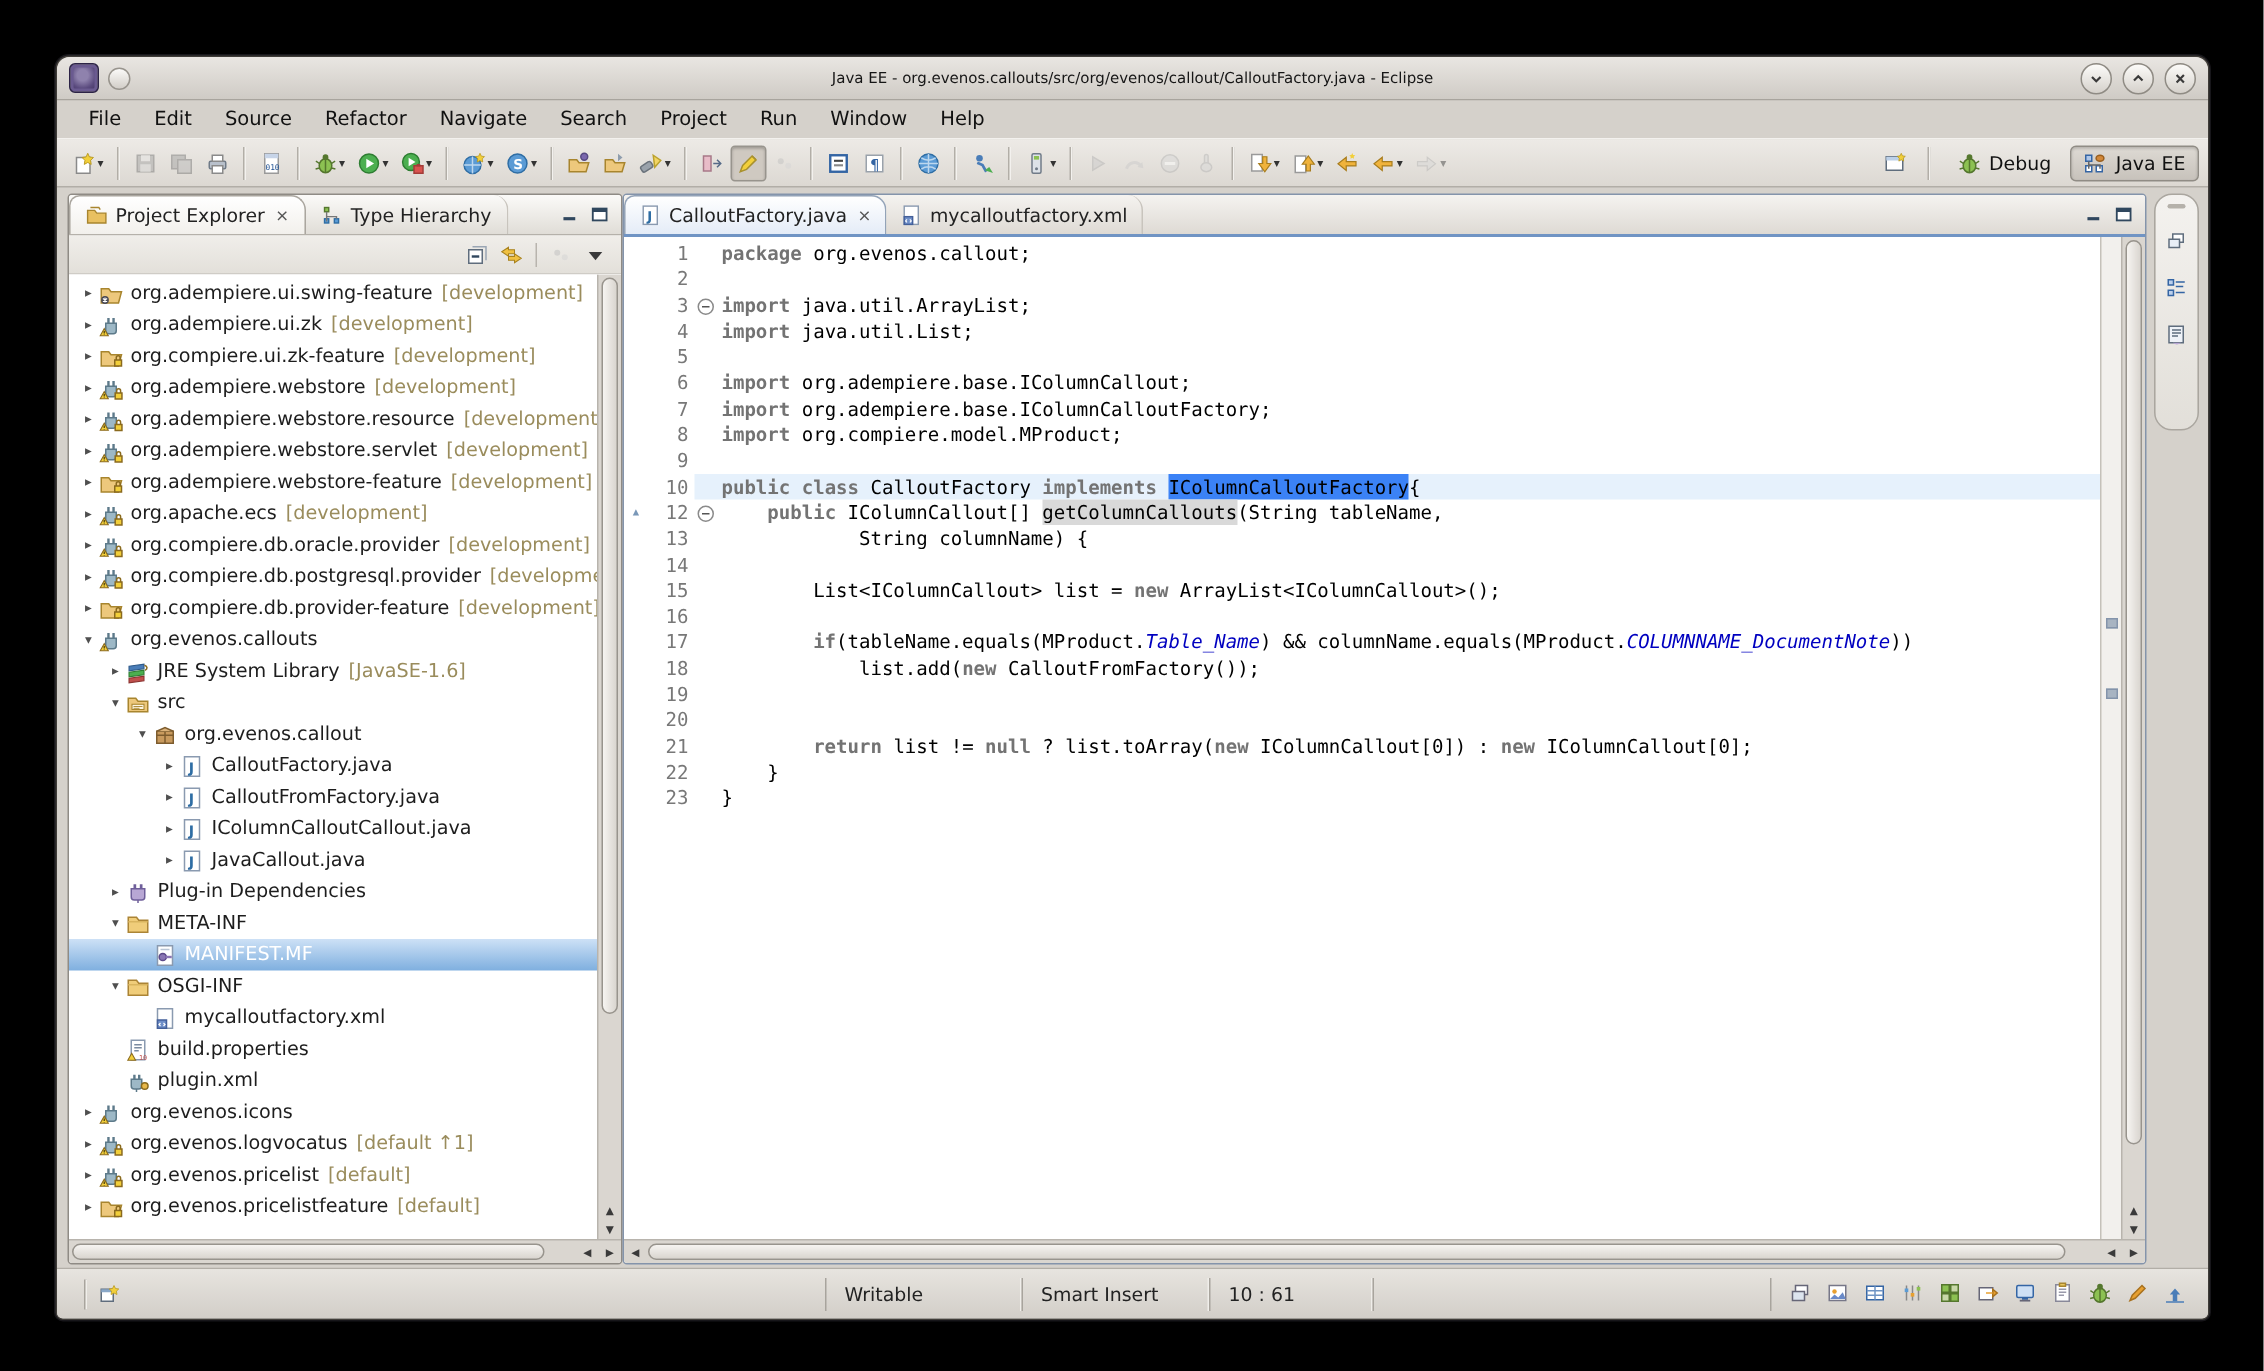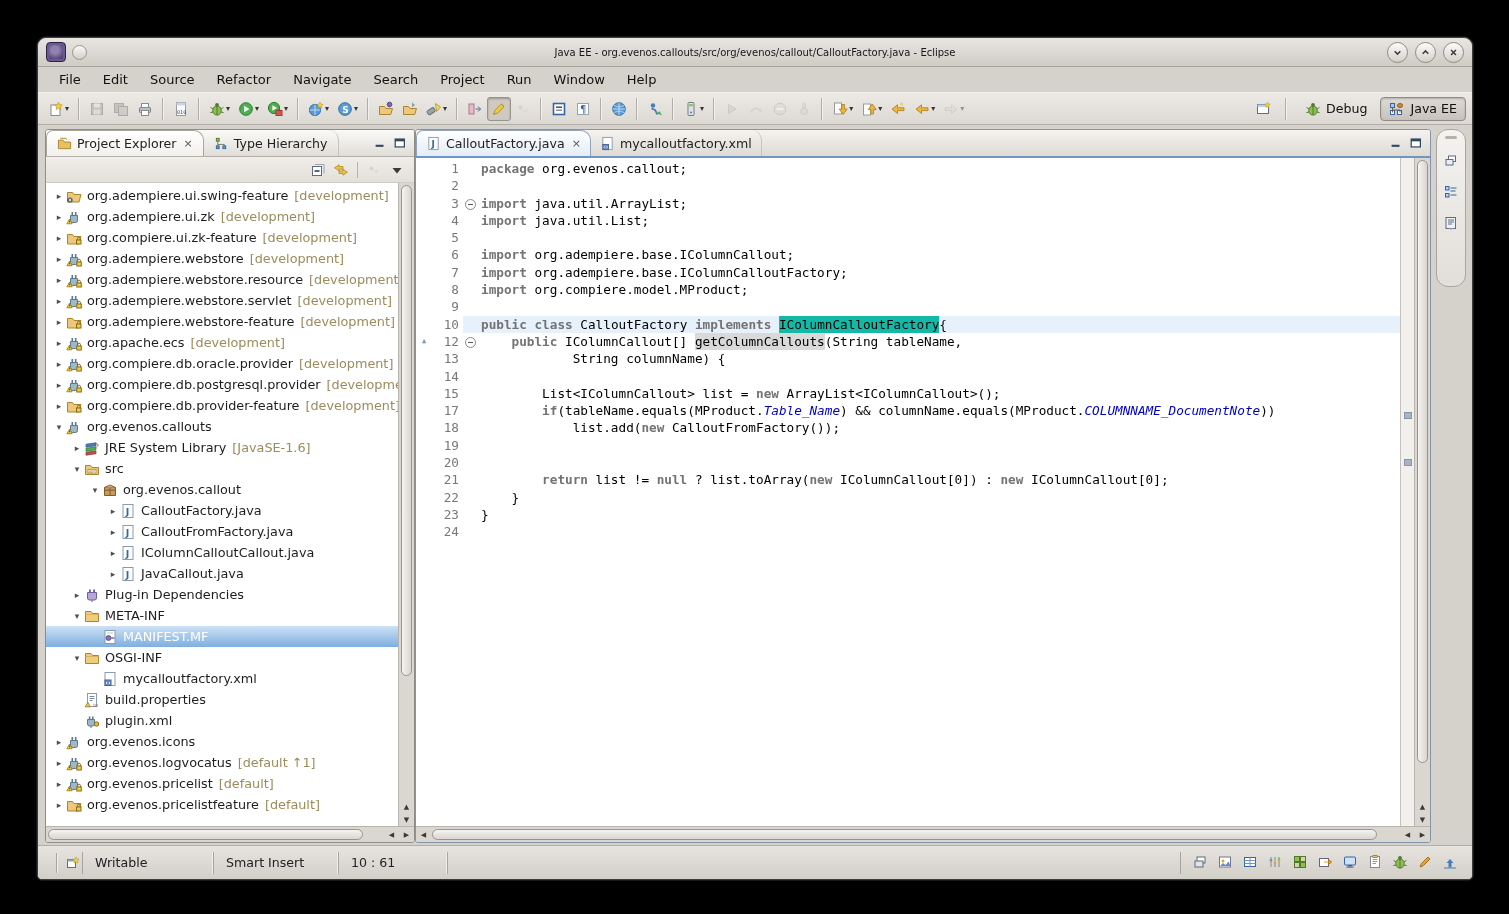--- a/index.html
+++ b/index.html
@@ -84,37 +84,37 @@
   .cl .ann{width:16px;flex:0 0 16px;text-align:center;font-size:7px;color:#7a98b8;line-height:17.3px;}
   .cl .ln{width:27px;flex:0 0 27px;text-align:right;padding-right:4px;color:#787878;}
   .cl .fold{width:15px;flex:0 0 15px;position:relative;}
   .foldm{position:absolute;left:2px;top:4px;width:9px;height:9px;border:1px solid #8a8a8a;border-radius:50%;background:#fff;}
   .foldm:after{content:"";position:absolute;left:2px;top:4px;width:5px;height:1px;background:#555;}
   .cl .body{flex:1;display:flex;white-space:pre;padding-left:3px;color:#000;}
   .cl.current .body-wrap{background:#e6f1fc;}
   .body-wrap{flex:1;display:flex;min-width:0;}
   .kw{color:#737373;font-weight:bold;}
   .sf{color:#0000c0;font-style:italic;}
-  .sel{background:#14b8a6;}
+  .sel{background:#3b82f6;}
   .occ{background:#d9d9d9;}
   .overview{width:13px;flex:0 0 13px;background:#f2f0ed;border-left:1px solid #c5c1ba;position:relative;}
   .ov-mark{position:absolute;left:3px;width:6px;height:5px;background:#a8b4c2;border:1px solid #8494ab;}
   .ed-vscroll{width:15px;flex:0 0 15px;background:#dad6d0;border-left:1px solid #b8b4ad;position:relative;}
   
   .right-strip{width:28px;flex:0 0 28px;margin-left:5px;align-self:flex-start;height:150px;
                background:linear-gradient(#f4f2ef,#e2dfd9);border:1px solid #aaa69f;border-radius:12px;
                display:flex;flex-direction:column;align-items:center;padding-top:6px;gap:13px;}
   .strip-handle{width:12px;height:3px;background:#b5b1aa;border-radius:2px;}
   
   .statusbar{height:33px;flex:0 0 33px;display:flex;align-items:center;padding:0 12px;
              background:linear-gradient(#e7e4df,#d2cec8);border-top:1px solid #b2aea7;
              border-radius:0 0 4px 4px;font-size:12.6px;color:#222;}
   .st-sep{width:1px;height:20px;background:#a8a49d;border-right:1px solid #f0eeea;margin:0 6px;}
   .st-field{display:flex;align-items:center;height:100%;padding-left:12px;border-left:1px solid #a8a49d;box-shadow:-1px 0 0 #f0eeea inset;}
-  .st-fields{display:flex;align-items:center;height:22px;}
+  .st-fields{display:flex;align-items:center;height:22px;margin-left:468px;}
   .st-field.f1{width:118px;}
   .st-field.f2{width:112px;}
   .st-field.f3{width:96px;border-right:1px solid #a8a49d;}
   .tray{margin-left:auto;display:flex;align-items:center;gap:6px;border-left:1px solid #a8a49d;padding-left:10px;height:22px;}
   .tray .icn{width:17px;height:17px;}
 </style>
 </head>
 <body>
 
 <div class="window">
@@ -1125,20 +1125,28 @@
             <div class="cl">
               <span class="ann"></span>
               <span class="ln">15</span>
               <span class="body-wrap">
                 <span class="fold"></span>
                 <span class="body"><span class="">        List&lt;IColumnCallout&gt; list = </span><span class="kw">new</span><span class=""> ArrayList&lt;IColumnCallout&gt;();</span></span>
               </span>
             </div>
             <div class="cl">
               <span class="ann"></span>
+              <span class="ln">16</span>
+              <span class="body-wrap">
+                <span class="fold"></span>
+                <span class="body"></span>
+              </span>
+            </div>
+            <div class="cl">
+              <span class="ann"></span>
               <span class="ln">17</span>
               <span class="body-wrap">
                 <span class="fold"></span>
                 <span class="body"><span class="">        </span><span class="kw">if</span><span class="">(tableName.equals(MProduct.</span><span class="sf">Table_Name</span><span class="">) &amp;&amp; columnName.equals(MProduct.</span><span class="sf">COLUMNNAME_DocumentNote</span><span class="">))</span></span>
               </span>
             </div>
             <div class="cl">
               <span class="ann"></span>
               <span class="ln">18</span>
               <span class="body-wrap">
@@ -1177,28 +1185,20 @@
                 <span class="fold"></span>
                 <span class="body"><span class="">    }</span></span>
               </span>
             </div>
             <div class="cl">
               <span class="ann"></span>
               <span class="ln">23</span>
               <span class="body-wrap">
                 <span class="fold"></span>
                 <span class="body"><span class="">}</span></span>
-              </span>
-            </div>
-            <div class="cl">
-              <span class="ann"></span>
-              <span class="ln">24</span>
-              <span class="body-wrap">
-                <span class="fold"></span>
-                <span class="body"></span>
               </span>
             </div>
           </div>
         <div class="overview">
           <div class="ov-mark" style="top:38%;"></div>
           <div class="ov-mark" style="top:45%;"></div>
         </div>
         <div class="ed-vscroll">
           <div class="thumb" style="left:2px;right:2px;top:2px;height:90%;"></div>
           <div class="step" style="bottom:13px;left:0;">▲</div>

